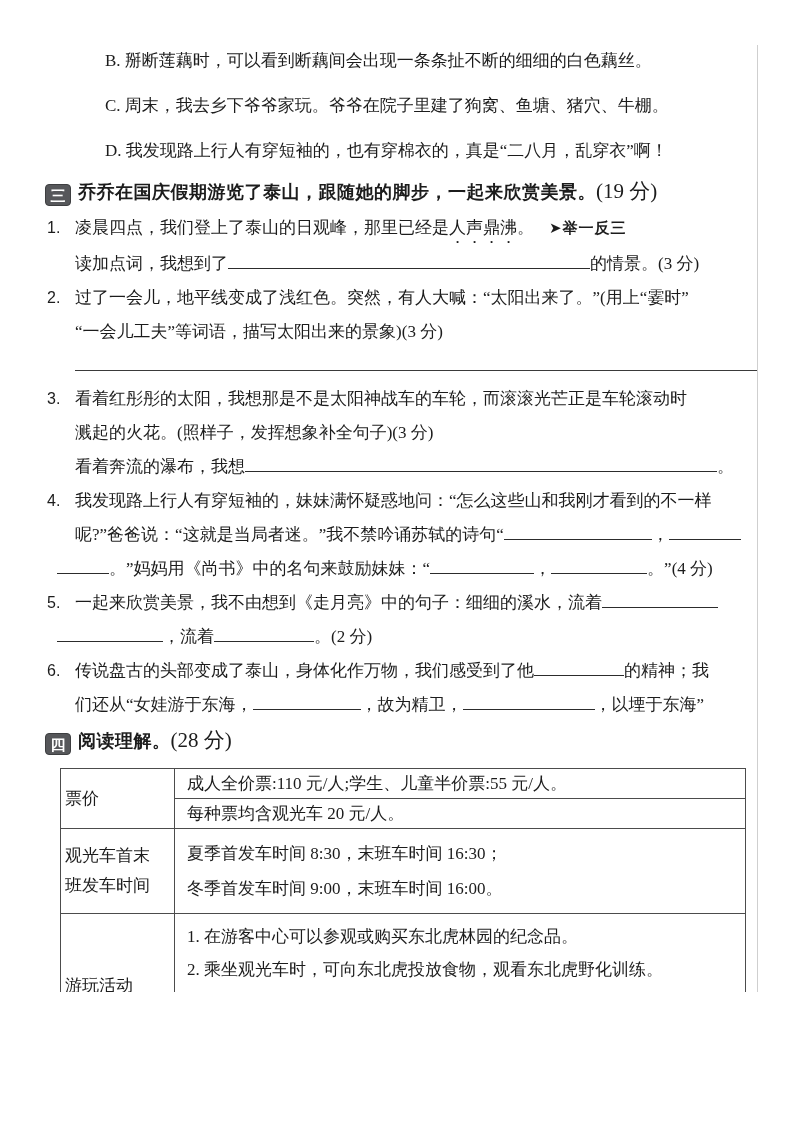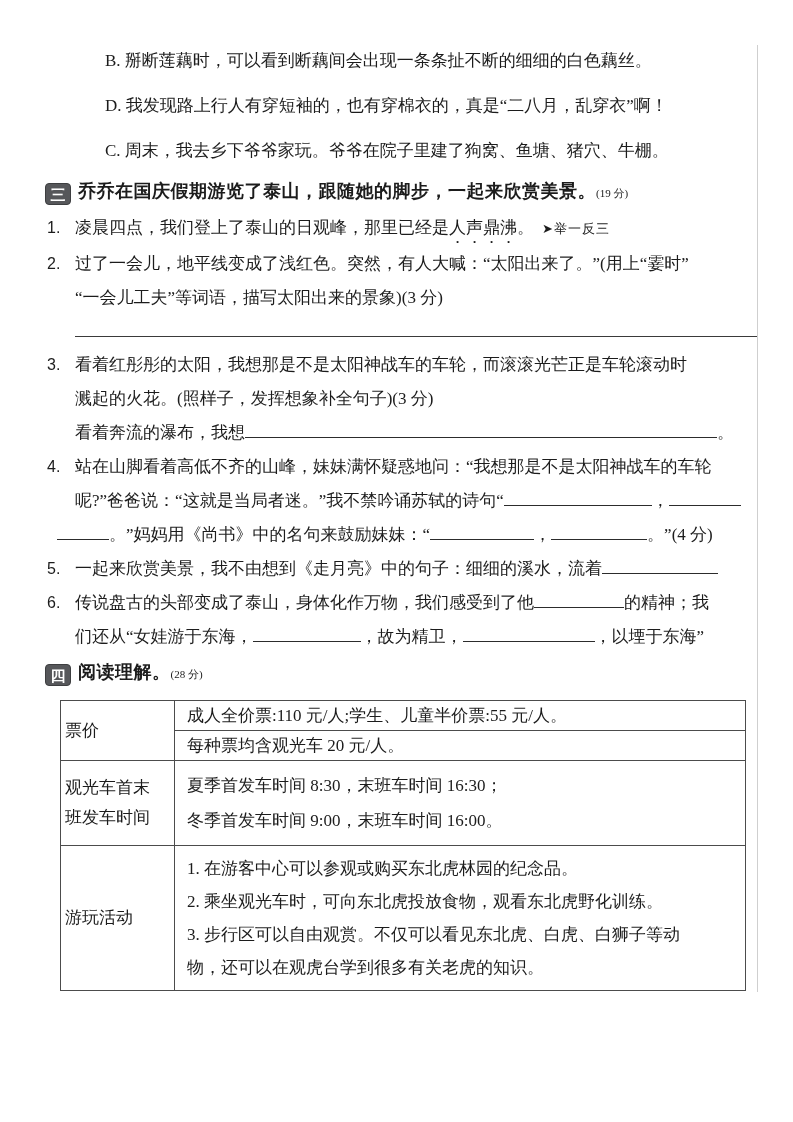--- a/index.html
+++ b/index.html
@@ -46,42 +46,42 @@
     font-size: 15px;
     vertical-align: -3px;
     margin-right: 7px;
   }
   .section-title {
     font-family: "Liberation Sans", "DejaVu Sans", sans-serif;
     font-weight: bold;
     font-size: 18px;
     letter-spacing: 0.5px;
   }
-  .score { font-size: 11px; }
+  .score { font-size: 21px; }
 
   
   .question { position: relative; padding-left: 30px; font-size: 17px; }
   .qnum {
     position: absolute; left: 2px; top: 0;
     font-family: "Liberation Sans", sans-serif;
     font-size: 16px;
     line-height: 34px;
   }
   .qline { line-height: 34px; white-space: nowrap; }
   .outdent { margin-left: -18px; }
   .blank {
     display: inline-block;
     border-bottom: 1px solid #2c2c2c;
     height: 14px;
   }
   .tag {
     font-family: "Liberation Sans", "DejaVu Sans", sans-serif;
-    font-weight: normal;
-    font-size: 13px;
-    margin-left: 8px;
+    font-weight: bold;
+    font-size: 15px;
+    margin-left: 15px;
     letter-spacing: 1px;
   }
   .dotted {
     -webkit-text-emphasis: filled dot;
     -webkit-text-emphasis-position: under;
     text-emphasis: filled dot;
     text-emphasis-position: under right;
     margin-top: 44px;
   }
   .answer-rule {
@@ -139,56 +139,58 @@
 </style>
 </head>
 <body>
 
 <div class="page">
   <div class="scan-line-v"></div>
 
   <div class="content">
 
     <div class="option">B. 掰断莲藕时，可以看到断藕间会出现一条条扯不断的细细的白色藕丝。</div>
+    <div class="option">C. 周末，我去乡下爷爷家玩。爷爷在院子里建了狗窝、鱼塘、猪穴、牛棚。</div>
     <div class="option">D. 我发现路上行人有穿短袖的，也有穿棉衣的，真是“二八月，乱穿衣”啊！</div>
-    <div class="option">C. 周末，我去乡下爷爷家玩。爷爷在院子里建了狗窝、鱼塘、猪穴、牛棚。</div>
 
     <div class="section-header">
       <span class="badge">三</span><span class="section-title">乔乔在国庆假期游览了泰山，跟随她的脚步，一起来欣赏美景。</span><span class="score">(19 分)</span>
     </div>
 
     <div class="question">
       <span class="qnum">1.</span>
       <div class="qline"><span>凌晨四点，我们登上了泰山的日观峰，那里已经是</span><span class="dotted">人声鼎沸</span><span>。</span><span class="tag">➤举一反三</span></div>
+      <div class="qline"><span>读加点词，我想到了</span><span class="blank" style="width:362px"></span><span>的情景。(3 分)</span></div>
     </div>
 
     <div class="question">
       <span class="qnum">2.</span>
       <div class="qline">过了一会儿，地平线变成了浅红色。突然，有人大喊：“太阳出来了。”(用上“霎时”</div>
       <div class="qline">“一会儿工夫”等词语，描写太阳出来的景象)(3 分)</div>
     </div>
     <div class="answer-rule"></div>
 
     <div class="question">
       <span class="qnum">3.</span>
       <div class="qline">看着红彤彤的太阳，我想那是不是太阳神战车的车轮，而滚滚光芒正是车轮滚动时</div>
       <div class="qline">溅起的火花。(照样子，发挥想象补全句子)(3 分)</div>
       <div class="qline"><span>看着奔流的瀑布，我想</span><span class="blank" style="width:472px"></span><span>。</span></div>
     </div>
 
     <div class="question">
       <span class="qnum">4.</span>
-      <div class="qline">站在山脚看着高低不齐的山峰，妹妹满怀疑惑地问：“我想那是不是太阳神战车的车轮</div>
+      <div class="qline">我发现路上行人有穿短袖的，妹妹满怀疑惑地问：“怎么这些山和我刚才看到的不一样</div>
       <div class="qline"><span>呢?”爸爸说：“这就是当局者迷。”我不禁吟诵苏轼的诗句“</span><span class="blank" style="width:148px"></span><span>，</span><span class="blank" style="width:72px"></span></div>
       <div class="qline outdent"><span class="blank" style="width:52px"></span><span>。”妈妈用《尚书》中的名句来鼓励妹妹：“</span><span class="blank" style="width:104px"></span><span>，</span><span class="blank" style="width:96px"></span><span>。”(4 分)</span></div>
     </div>
 
     <div class="question">
       <span class="qnum">5.</span>
       <div class="qline"><span>一起来欣赏美景，我不由想到《走月亮》中的句子：细细的溪水，流着</span><span class="blank" style="width:116px"></span></div>
+      <div class="qline outdent"><span class="blank" style="width:106px"></span><span>，流着</span><span class="blank" style="width:100px"></span><span>。(2 分)</span></div>
     </div>
 
     <div class="question">
       <span class="qnum">6.</span>
       <div class="qline"><span>传说盘古的头部变成了泰山，身体化作万物，我们感受到了他</span><span class="blank" style="width:90px"></span><span>的精神；我</span></div>
       <div class="qline"><span>们还从“女娃游于东海，</span><span class="blank" style="width:108px"></span><span>，故为精卫，</span><span class="blank" style="width:132px"></span><span>，以堙于东海”</span></div>
     </div>
 
     <div class="section-header">
       <span class="badge">四</span><span class="section-title">阅读理解。</span><span class="score">(28 分)</span>

